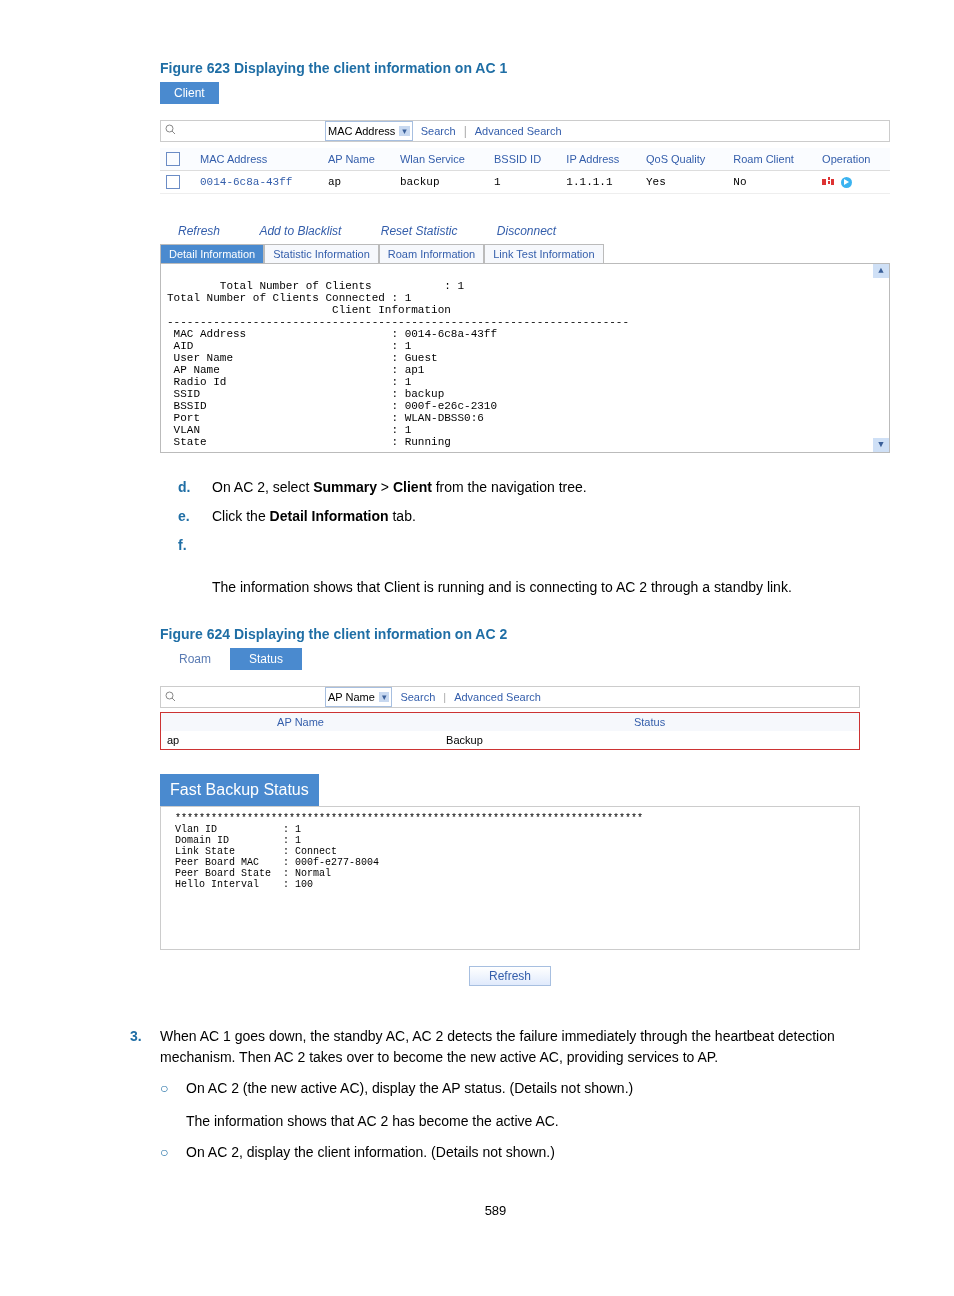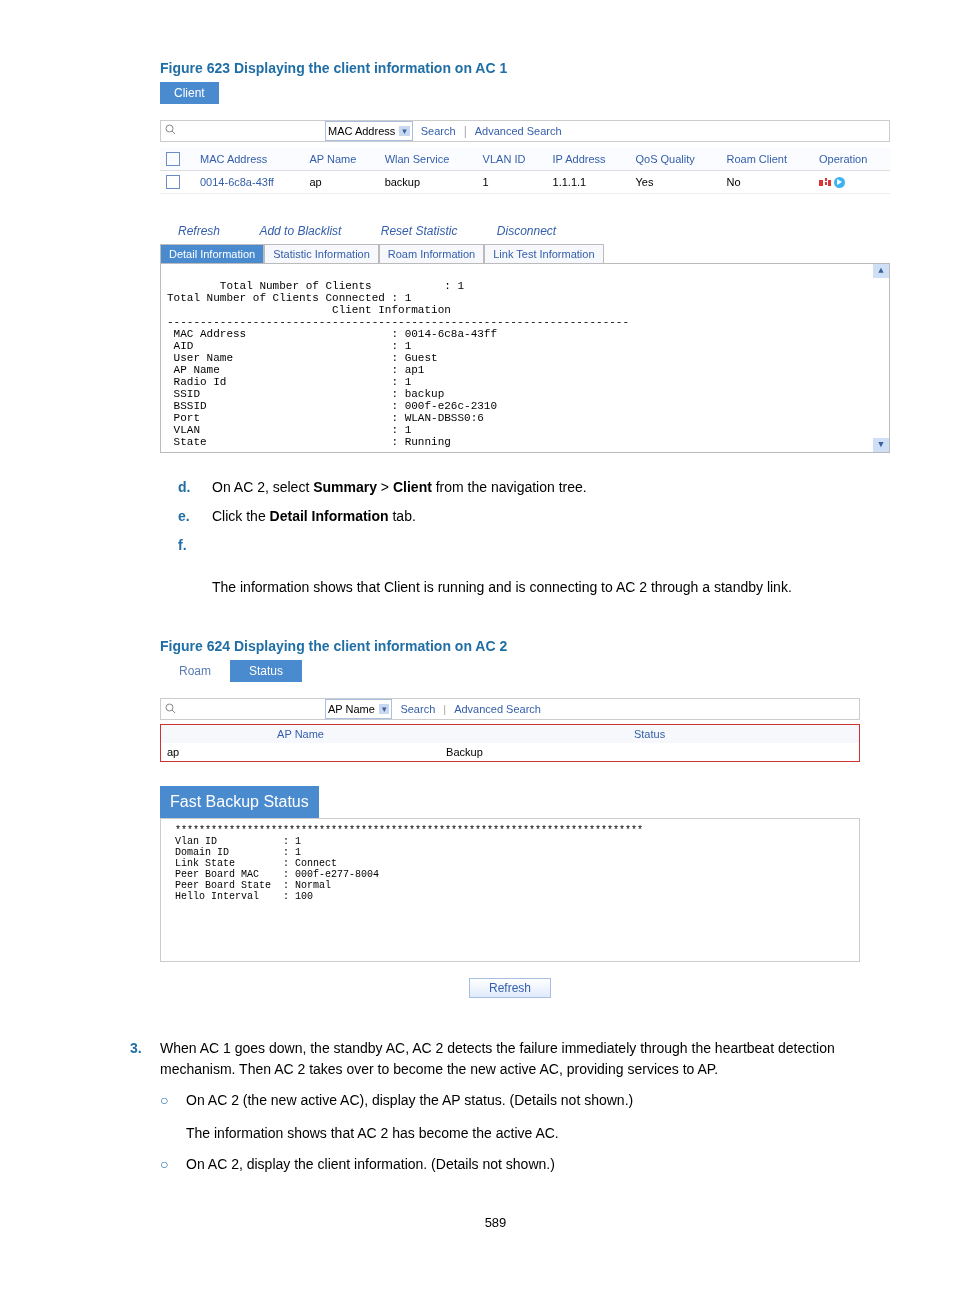--- a/index.html
+++ b/index.html
@@ -3,21 +3,21 @@
 <meta charset="utf-8">
 <style>
   body {
     font-family: Arial, "Helvetica Neue", Helvetica, sans-serif;
     font-size: 13px;
     margin: 0;
     background: #fff;
     color: #000;
   }
   .figure-block {
-    margin-top: 40px;
+    margin-top: 28px;
   }
   .page {
     width: 954px;
     margin: 0 auto;
     padding-bottom: 40px;
   }
   .fig-title {
     color: #1f6ea5;
     font-weight: bold;
     font-size: 14px;
@@ -98,20 +98,21 @@
     color: #345eab;
     font-weight: normal;
     border-bottom: 1px solid #ddd;
     padding: 4px 6px;
     text-align: left;
     background: #fafcff;
   }
   table.client-table td {
     padding: 4px 6px;
     border-bottom: 1px solid #eee;
+    font-family: Liberation Mono, monospace;
   }
   .checkbox {
     width: 12px; height: 12px;
     border: 1px solid #6b8cc5;
     display: inline-block;
     vertical-align: middle;
   }
   .action-row {
     text-align: left;
     margin-top: 30px;
@@ -328,21 +329,21 @@
         <span class="btn-link">Advanced Search</span>
       </div>
 
       <table class="client-table">
         <tbody>
             <tr>
           <th style="width:22px;"><span class="checkbox"></span></th>
           <th>MAC Address</th>
           <th>AP Name</th>
           <th>Wlan Service</th>
-          <th>VLAN ID</th>
+          <th>BSSID ID</th>
           <th>IP Address</th>
           <th>QoS Quality</th>
           <th>Roam Client</th>
           <th>Operation</th>
         </tr>
         <tr>
           <td><span class="checkbox"></span></td>
           <td style="color:#345eab;">0014-6c8a-43ff</td>
           <td>ap</td>
           <td>backup</td>

